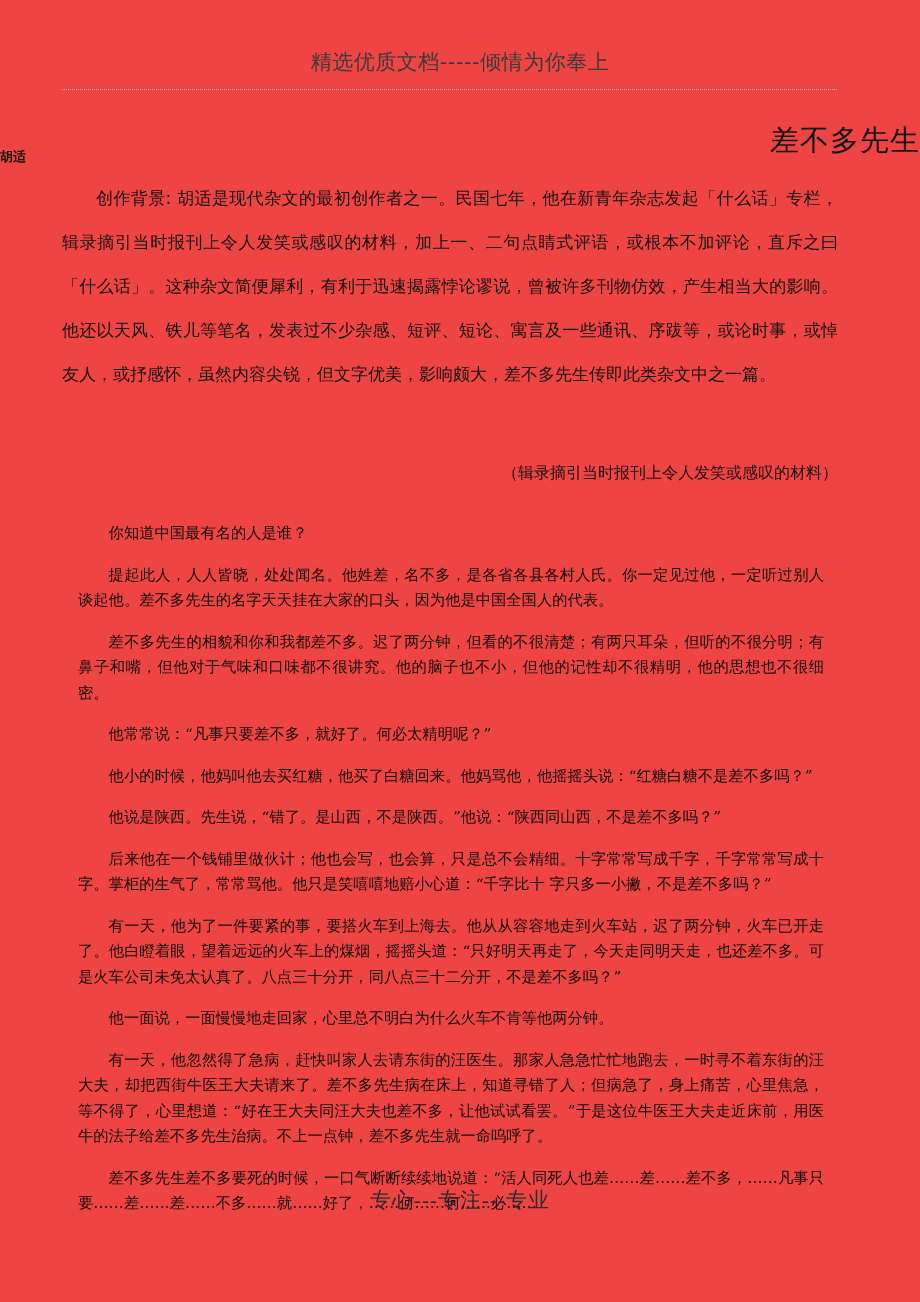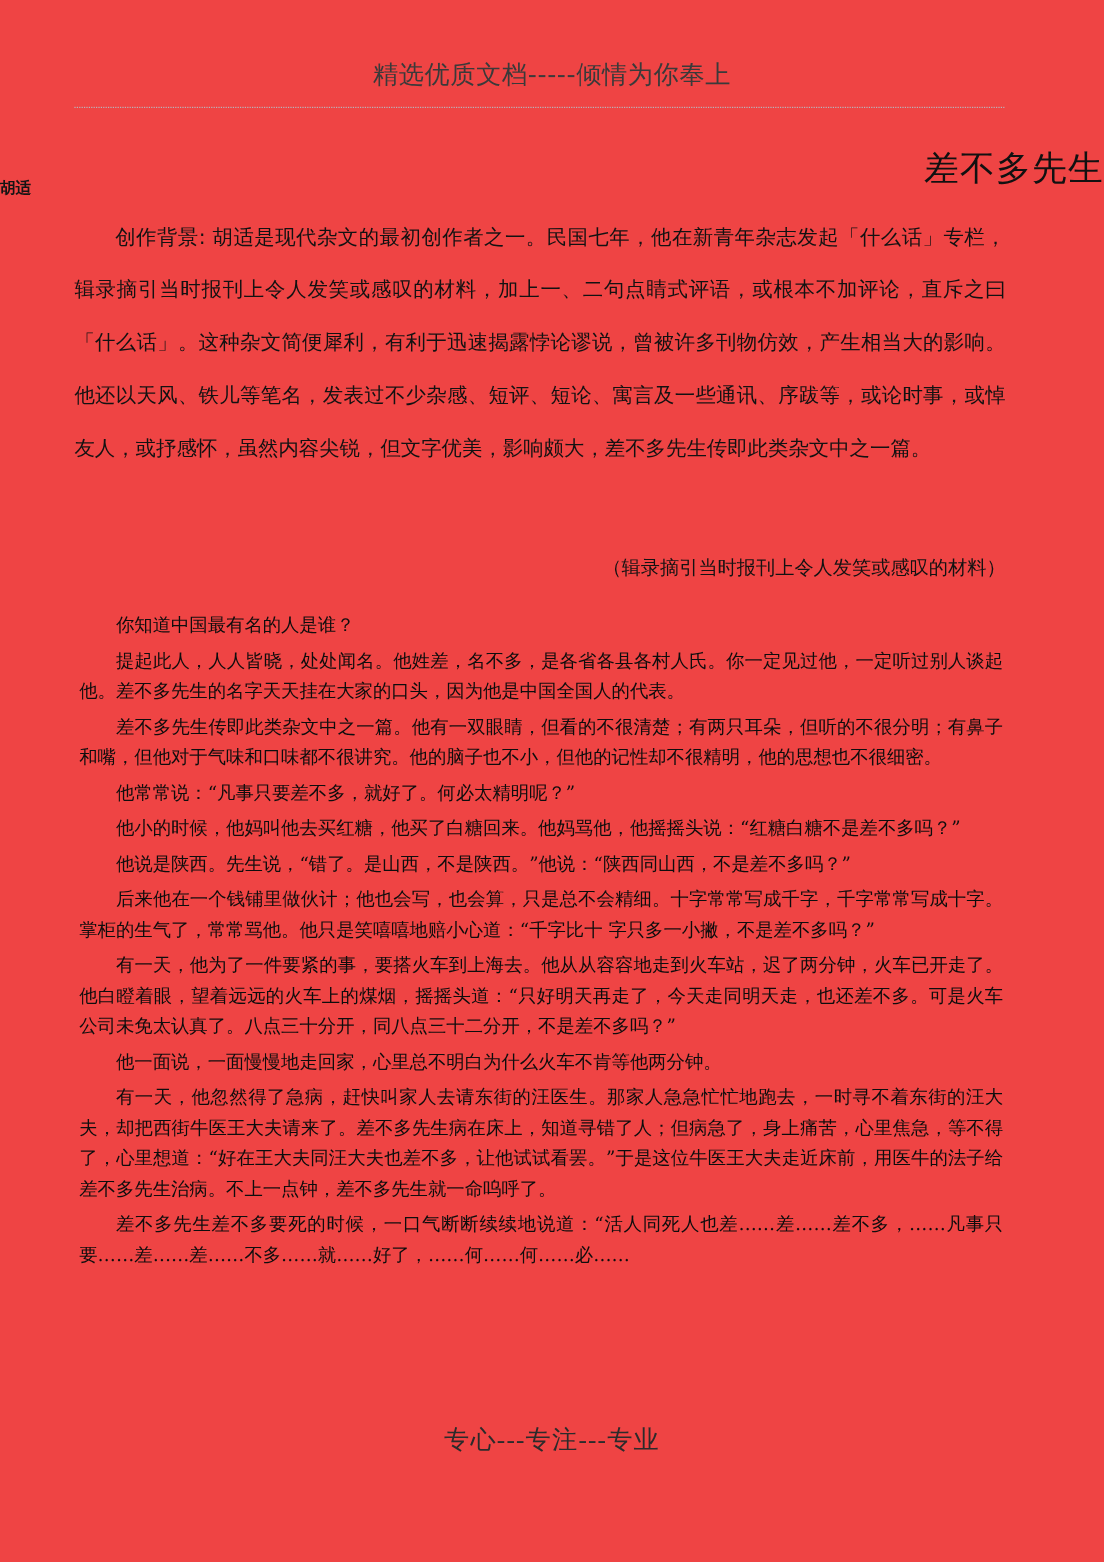--- a/index.html
+++ b/index.html
@@ -102,21 +102,21 @@
     position: absolute;
     top: 505px;
     left: 62px;
     width: 778px;
     font-family: "DejaVu Serif", "Liberation Serif", serif;
     font-size: 15.3px;
     line-height: 25.5px;
     color: #0d0d0d;
   }
   .body-text p {
-    margin: 4px;
+    margin: 16px;
     text-indent: 2em;
     text-align: justify;
     text-justify: inter-ideograph;
     word-break: break-all;
   }
 
   
   .wm-footer {
     position: absolute;
     top: 1186px;
@@ -143,21 +143,21 @@
 
   <div class="doc-author">胡适</div>
 
   <div class="preface">创作背景: 胡适是现代杂文的最初创作者之一。民国七年，他在新青年杂志发起「什么话」专栏，辑录摘引当时报刊上令人发笑或感叹的材料，加上一、二句点睛式评语，或根本不加评论，直斥之曰「什么话」。这种杂文简便犀利，有利于迅速揭露悖论谬说，曾被许多刊物仿效，产生相当大的影响。他还以天风、铁儿等笔名，发表过不少杂感、短评、短论、寓言及一些通讯、序跋等，或论时事，或悼友人，或抒感怀，虽然内容尖锐，但文字优美，影响颇大，差不多先生传即此类杂文中之一篇。</div>
 
   <div class="source-line">（辑录摘引当时报刊上令人发笑或感叹的材料）</div>
 
   <div class="body-text">
     <p>你知道中国最有名的人是谁？</p>
     <p>提起此人，人人皆晓，处处闻名。他姓差，名不多，是各省各县各村人氏。你一定见过他，一定听过别人谈起他。差不多先生的名字天天挂在大家的口头，因为他是中国全国人的代表。</p>
-    <p>差不多先生传即此类杂文中之一篇。他有一双眼睛，但看的不很清楚；有两只耳朵，但听的不很分明；有鼻子和嘴，但他对于气味和口味都不很讲究。他的脑子也不小，但他的记性却不很精明，他的思想也不很细密。</p>
+    <p>差不多先生的相貌和你和我都差不多。迟了两分钟，但看的不很清楚；有两只耳朵，但听的不很分明；有鼻子和嘴，但他对于气味和口味都不很讲究。他的脑子也不小，但他的记性却不很精明，他的思想也不很细密。</p>
     <p>他常常说：“凡事只要差不多，就好了。何必太精明呢？”</p>
     <p>他小的时候，他妈叫他去买红糖，他买了白糖回来。他妈骂他，他摇摇头说：“红糖白糖不是差不多吗？”</p>
     <p>他说是陕西。先生说，“错了。是山西，不是陕西。”他说：“陕西同山西，不是差不多吗？”</p>
     <p>后来他在一个钱铺里做伙计；他也会写，也会算，只是总不会精细。十字常常写成千字，千字常常写成十字。掌柜的生气了，常常骂他。他只是笑嘻嘻地赔小心道：“千字比十 字只多一小撇，不是差不多吗？”</p>
     <p>有一天，他为了一件要紧的事，要搭火车到上海去。他从从容容地走到火车站，迟了两分钟，火车已开走了。他白瞪着眼，望着远远的火车上的煤烟，摇摇头道：“只好明天再走了，今天走同明天走，也还差不多。可是火车公司未免太认真了。八点三十分开，同八点三十二分开，不是差不多吗？”</p>
     <p>他一面说，一面慢慢地走回家，心里总不明白为什么火车不肯等他两分钟。</p>
     <p>有一天，他忽然得了急病，赶快叫家人去请东街的汪医生。那家人急急忙忙地跑去，一时寻不着东街的汪大夫，却把西街牛医王大夫请来了。差不多先生病在床上，知道寻错了人；但病急了，身上痛苦，心里焦急，等不得了，心里想道：“好在王大夫同汪大夫也差不多，让他试试看罢。”于是这位牛医王大夫走近床前，用医牛的法子给差不多先生治病。不上一点钟，差不多先生就一命呜呼了。</p>
     <p>差不多先生差不多要死的时候，一口气断断续续地说道：“活人同死人也差……差……差不多，……凡事只要……差……差……不多……就……好了，……何……何……必……</p>
   </div>
 

